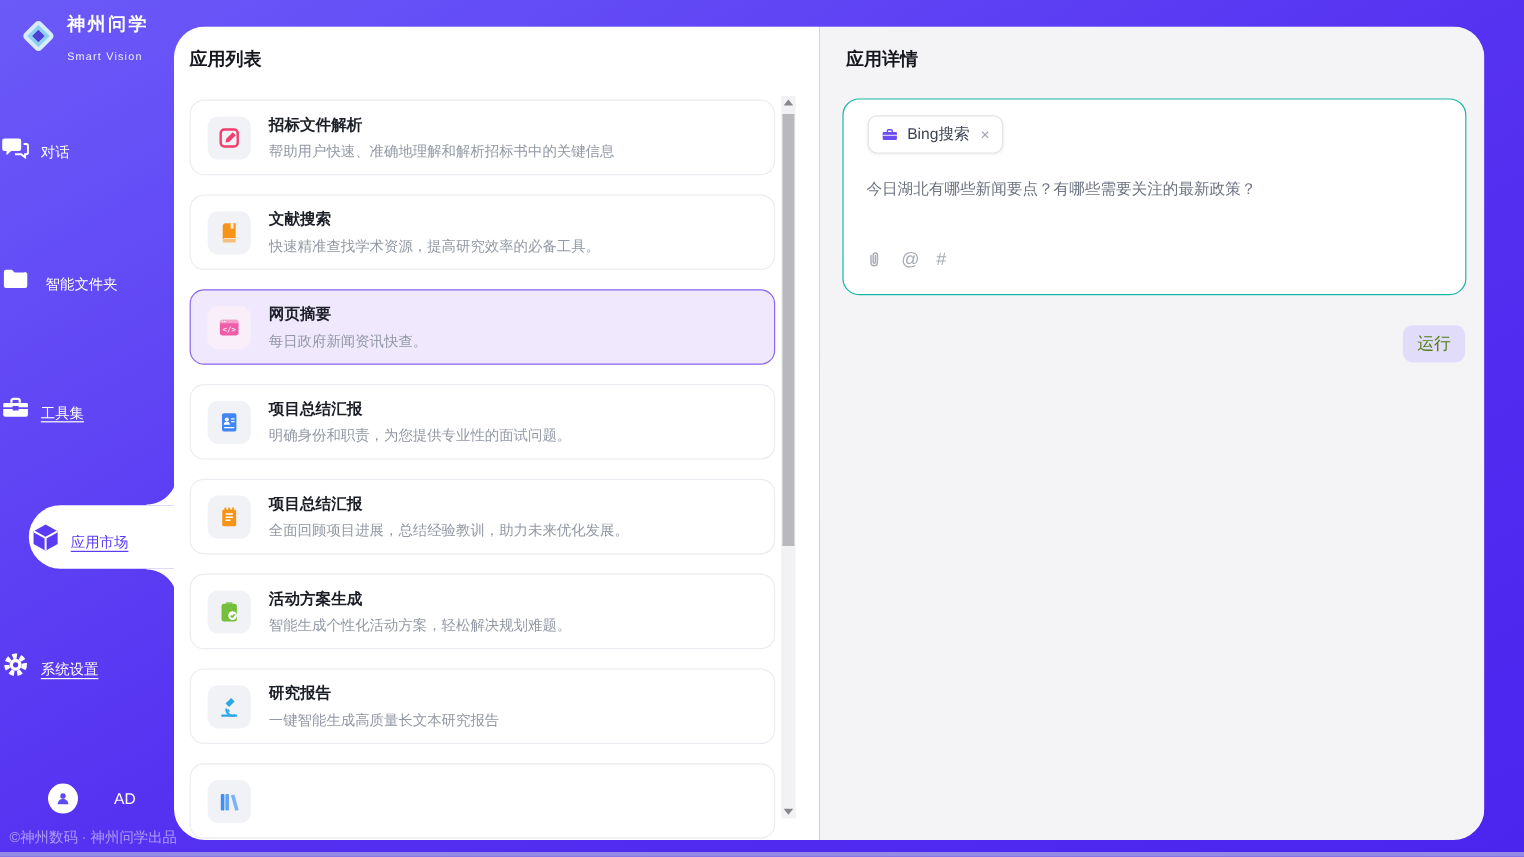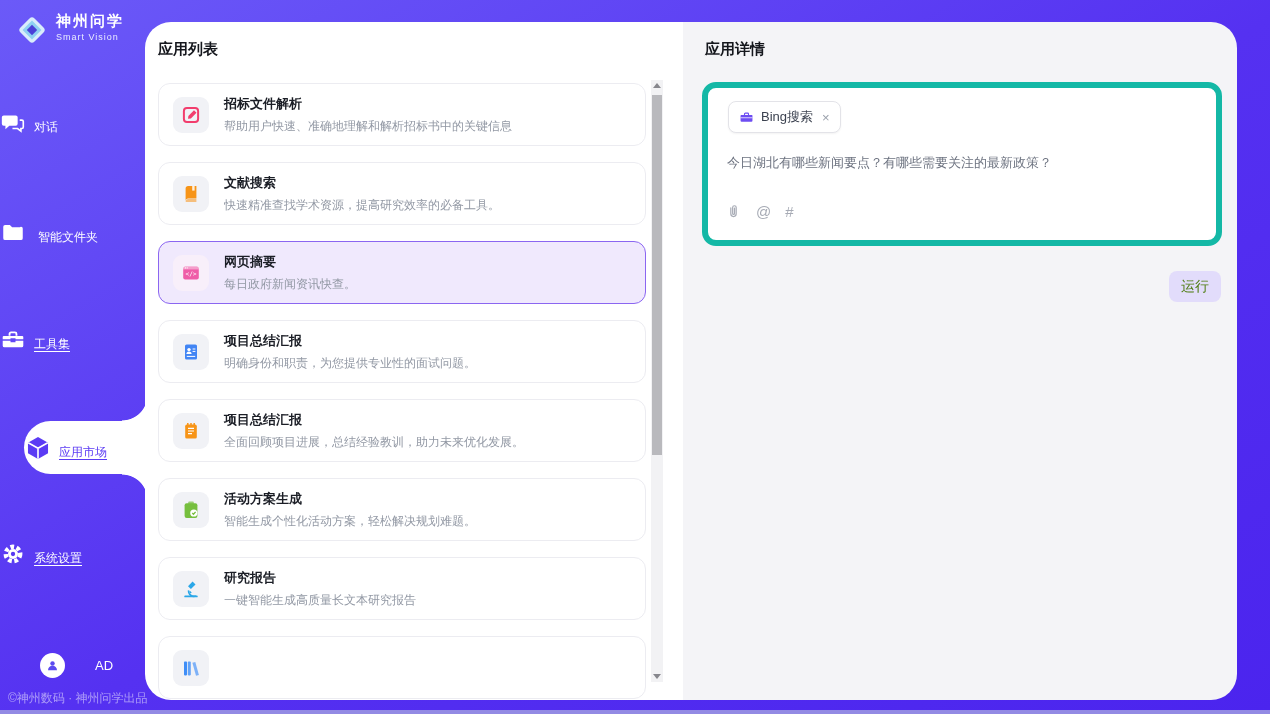--- a/index.html
+++ b/index.html
@@ -7,21 +7,21 @@
     width:1270px;height:714px;position:relative;overflow:hidden;
     background:linear-gradient(150deg,#6b5af8 0%,#5531f1 52%,#4b24ee 100%);
     font-family:"Liberation Sans","DejaVu Sans",sans-serif;
     -webkit-font-smoothing:antialiased;
   }
   
   .sidebar{position:absolute;left:0;top:0;width:140px;height:100%;}
   .logo{position:absolute;top:13px;left:15px;display:flex;align-items:flex-start;gap:7px;}
   .logo-mark svg{display:block;}
   .brand-name{color:#fff;font-size:15px;font-weight:bold;letter-spacing:2px;line-height:1.1;}
-  .brand-sub{color:#e9ecff;font-size:9px;letter-spacing:1px;margin-top:2px;}
+  .brand-sub{color:#e9ecff;font-size:9px;letter-spacing:1px;margin-top:12px;}
   .nav-item{position:absolute;left:0;width:140px;display:flex;flex-direction:row;align-items:flex-end;gap:8px;color:#fff;cursor:pointer;font-size:12px;}
   .nav-item .nav-icon{height:26px;display:flex;align-items:center;justify-content:center;}
   .ni-chat{top:110px;}
   .ni-smart-folder{top:220px;gap:12px;}
   .ni-toolset{top:327px;}
   .ni-app-market{top:421px;}
   .ni-system-settings{top:541px;}
   .nav-item.active{left:24px;width:124px;background:#fff;border-radius:40px 0 0 40px;padding:14px 0 13px;color:#5b3bf4;gap:7px;}
   .nav-item.active::before{content:"";position:absolute;top:-26px;right:0;width:26px;height:26px;
     background:radial-gradient(circle at 0 0,rgba(0,0,0,0) 25px,#fff 25.8px);}
@@ -46,21 +46,21 @@
   .card-desc{font-size:12px;color:#9298a4;white-space:nowrap;overflow:hidden;}
   
   .scrollbar{position:absolute;top:58px;right:20px;width:12px;height:602px;background:#f2f2f4;}
   .sb-thumb{position:absolute;left:1px;top:15px;width:10px;height:360px;background:#b9b9bd;}
   .sb-arrow{position:absolute;left:2px;width:0;height:0;border-left:4px solid transparent;border-right:4px solid transparent;cursor:pointer;}
   .sb-arrow.up{top:3px;border-bottom:5px solid #87878d;}
   .sb-arrow.down{bottom:3px;border-top:5px solid #87878d;}
   
   .detail-pane{position:relative;flex:1;background:#f4f4f7;}
   .detail-pane .pane-title{left:22px;}
-  .composer{position:absolute;top:60px;left:19px;width:520px;height:164px;background:#fff;border:6px solid #14b8a6;border-radius:14px;box-sizing:border-box;}
+  .composer{position:absolute;top:60px;left:19px;width:520px;height:164px;background:#fff;border:1px solid #14b8a6;border-radius:14px;box-sizing:border-box;}
   .chip{position:absolute;top:13px;left:20px;height:30px;display:inline-flex;align-items:center;gap:7px;padding:0 10px;border:1px solid #e3e3e8;border-radius:8px;background:#fff;font-size:13px;color:#3c4250;box-shadow:0 1px 2px rgba(0,0,0,.05);cursor:pointer;}
   .chip-close{color:#9aa0ab;font-size:13px;margin-left:2px;cursor:pointer;}
   .query{position:absolute;top:66px;left:19px;right:18px;font-size:13px;color:#6d7380;cursor:text;}
   .composer-tools{position:absolute;left:17px;bottom:20px;display:flex;align-items:center;gap:14px;color:#a7abb5;}
   .composer-tools .glyph{font-size:15px;line-height:1;cursor:pointer;}
   .composer-tools .svg-ic{display:flex;cursor:pointer;}
   .run-btn{position:absolute;top:249px;right:16px;min-width:50px;height:31px;border:none;border-radius:8px;background:#e2dcfb;color:#4d7c0f;font-size:14px;cursor:pointer;font-family:inherit;padding:0 12px;}
   .bottom-edge{position:absolute;left:0;right:0;bottom:0;height:4px;background:#938ae4;}
 </style>
 </head>

